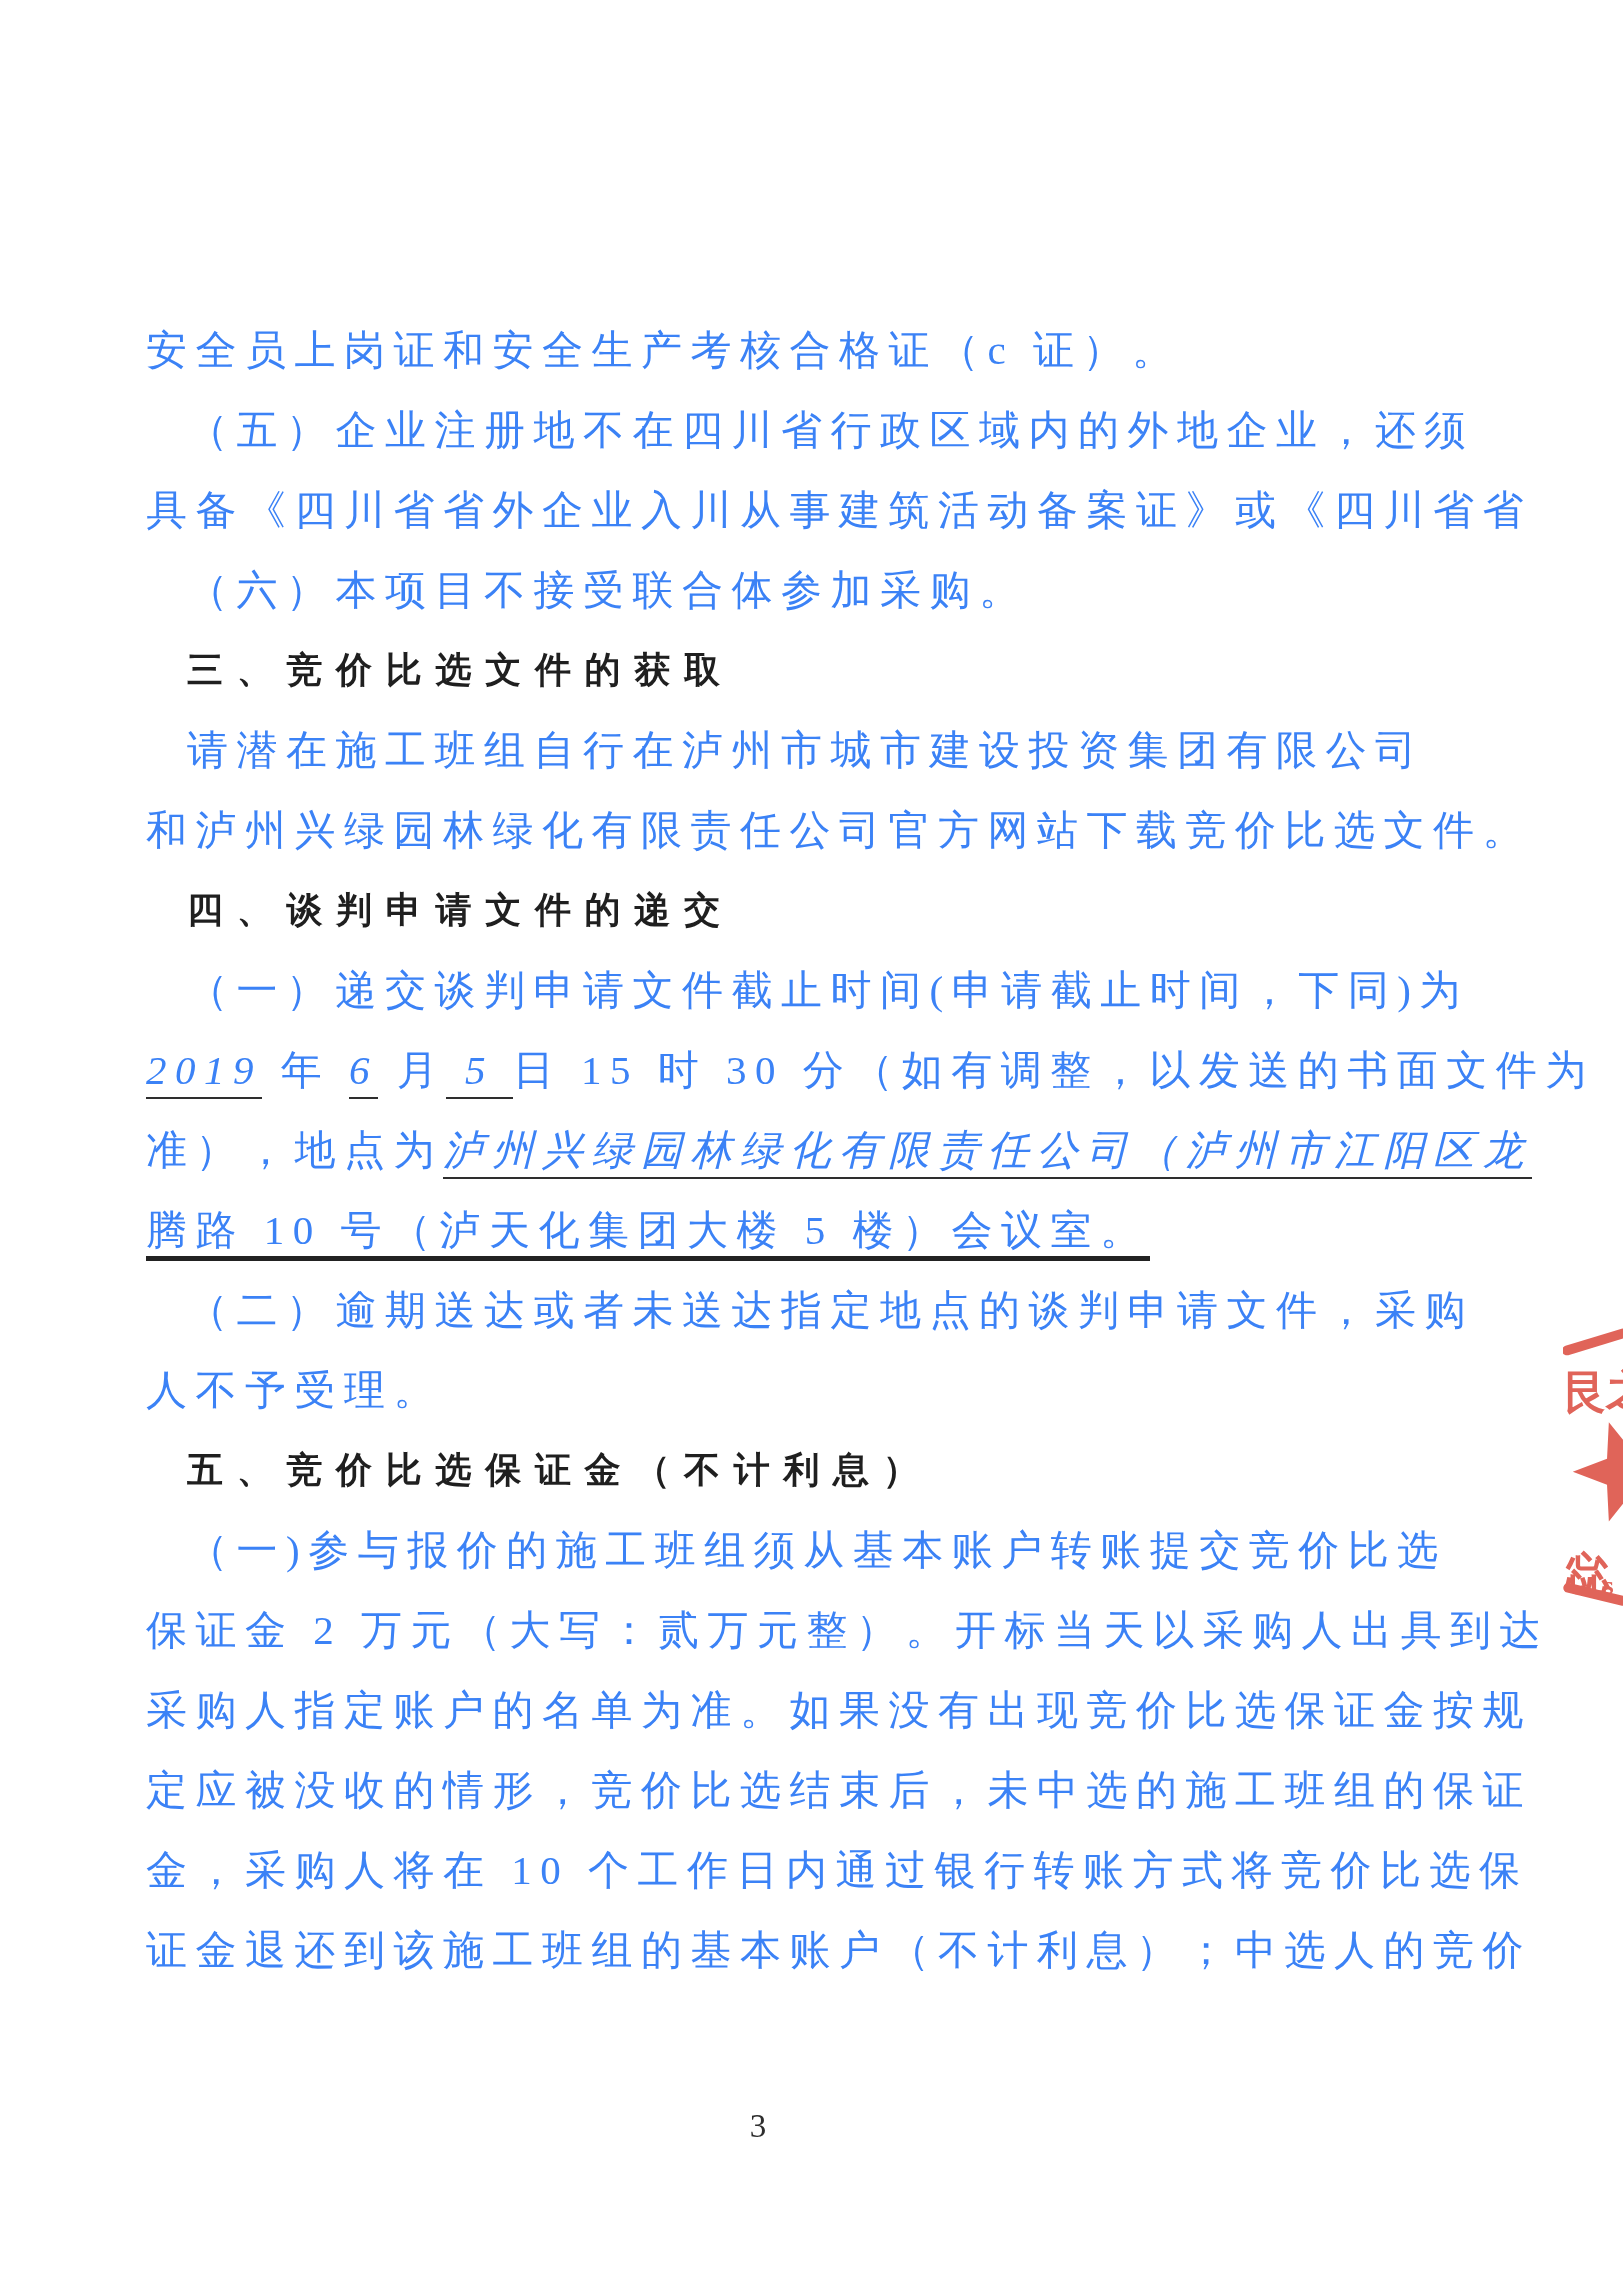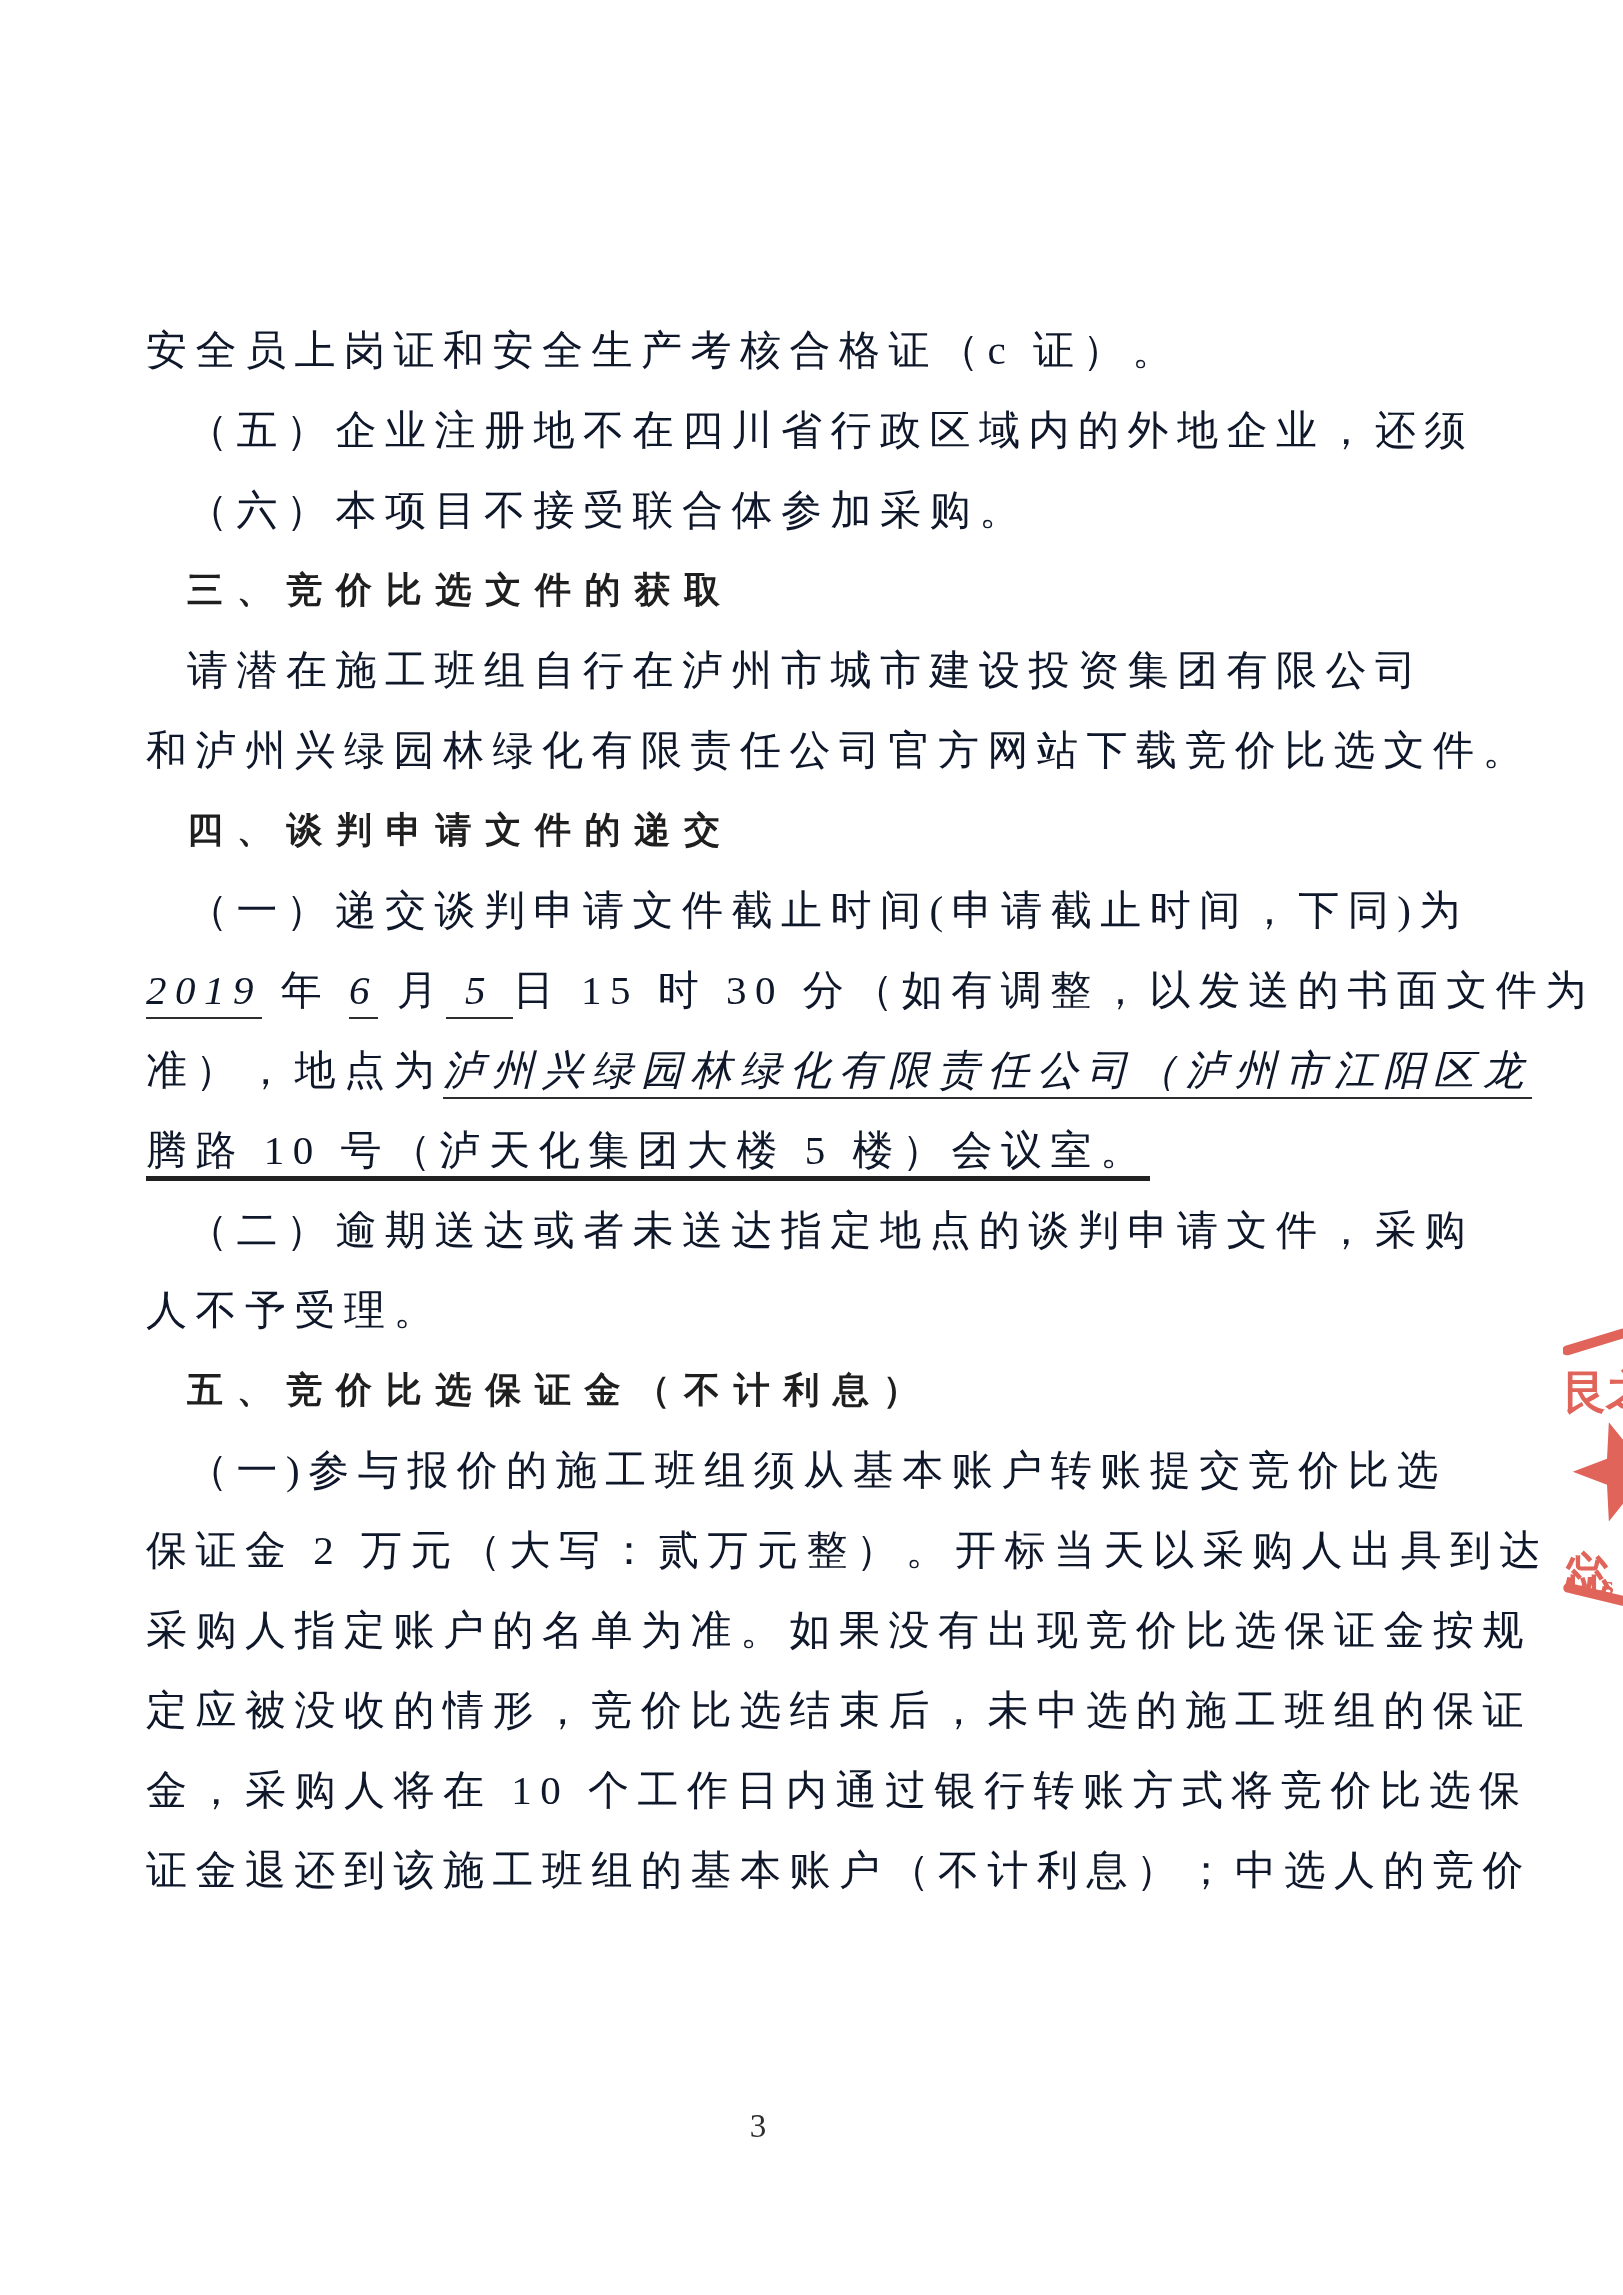--- a/index.html
+++ b/index.html
@@ -17,21 +17,21 @@
     left: 146px;
     top: 310px;
     width: 1400px;
   }
   .line {
     height: 80px;
     line-height: 80px;
     white-space: nowrap;
     font-size: 41px;
     letter-spacing: 8.5px;
-    color: #0f172a;
+    color: #3b82f6;
   }
   .line.indent { padding-left: 41px; }
   .line.heading {
     font-family: "Liberation Sans", "DejaVu Sans", sans-serif;
     font-weight: 900;
     font-size: 36px;
     letter-spacing: 13.7px;
     color: #1f1f1f;
   }
   .u1 {
@@ -67,20 +67,21 @@
   }
 </style>
 </head>
 <body>
 
 <div class="page">
 
   <div class="text-area">
       <div class="line body"><span>安全员上岗证和安全生产考核合格证（c 证）。</span></div>
       <div class="line body indent"><span>（五）企业注册地不在四川省行政区域内的外地企业，还须</span></div>
+      <div class="line body"><span>具备《四川省省外企业入川从事建筑活动备案证》或《四川省省</span></div>
       <div class="line body indent"><span>（六）本项目不接受联合体参加采购。</span></div>
       <div class="line heading indent"><span>三、竞价比选文件的获取</span></div>
       <div class="line body indent"><span>请潜在施工班组自行在泸州市城市建设投资集团有限公司</span></div>
       <div class="line body"><span>和泸州兴绿园林绿化有限责任公司官方网站下载竞价比选文件。</span></div>
       <div class="line heading indent"><span>四、谈判申请文件的递交</span></div>
       <div class="line body indent"><span>（一）递交谈判申请文件截止时间(申请截止时间，下同)为</span></div>
       <div class="line body"><span class="u1">2019</span><span> 年 </span><span class="u1">6</span><span> 月</span><span class="u1"> 5 </span><span>日 15 时 30 分（如有调整，以发送的书面文件为</span></div>
       <div class="line body"><span>准），地点为</span><span class="u1">泸州兴绿园林绿化有限责任公司（泸州市江阳区龙</span></div>
       <div class="line body"><span class="u2">腾路 10 号（泸天化集团大楼 5 楼）会议室。</span></div>
       <div class="line body indent"><span>（二）逾期送达或者未送达指定地点的谈判申请文件，采购</span></div>

